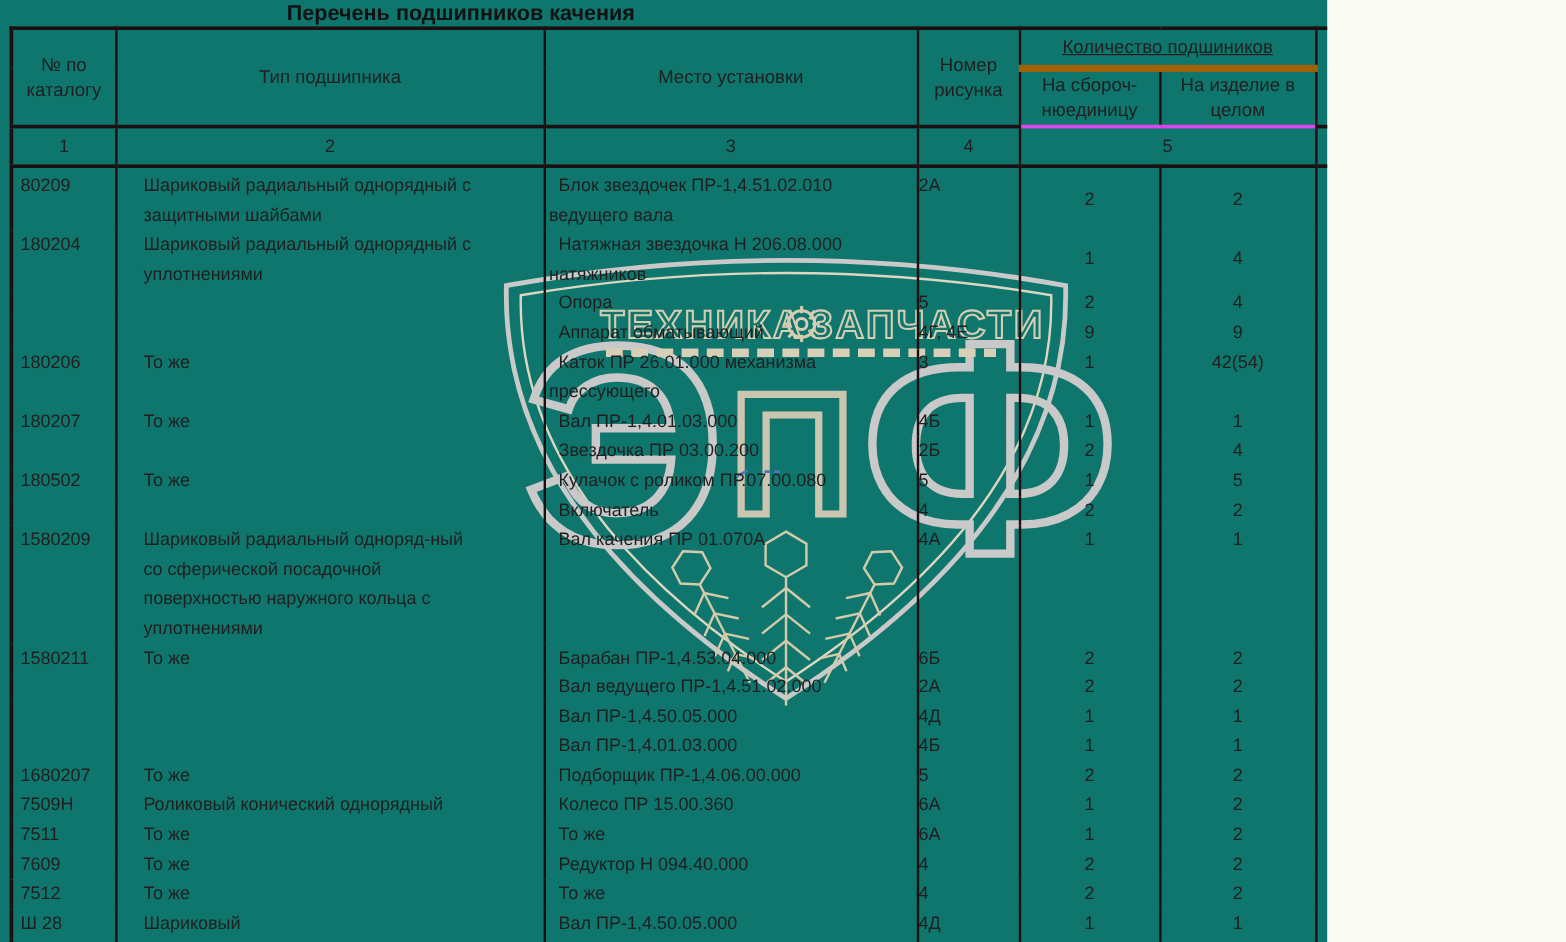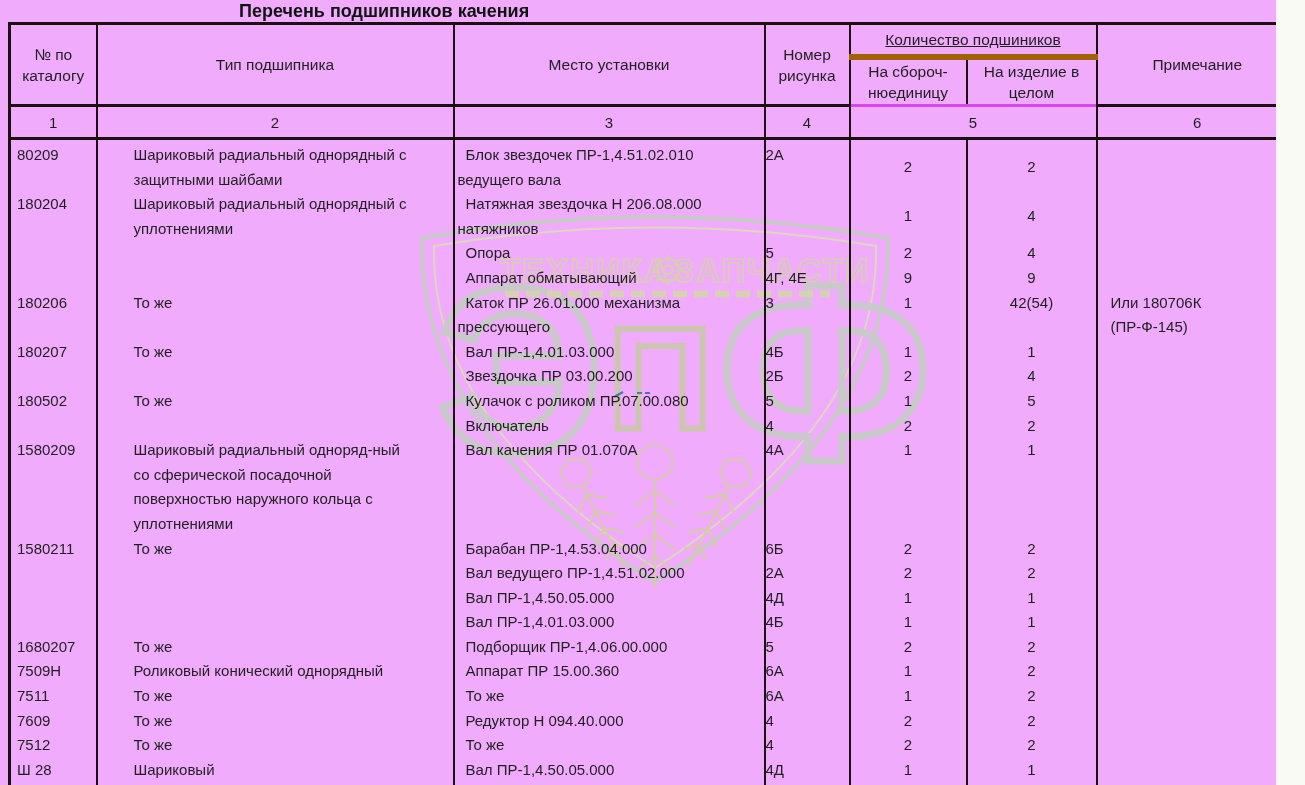--- a/index.html
+++ b/index.html
@@ -1,36 +1,36 @@
 <!DOCTYPE html>
 <html><head>
 <meta charset="utf-8">
 <style>
   html,body{margin:0;padding:0;background:#f8faf3;}
-  .canvas{position:relative;width:1276px;height:785px;background:#f0abfc;overflow:hidden;
+  .canvas{position:relative;width:1106px;height:785px;background:#0f766e;overflow:hidden;
           font-family:"Liberation Sans",sans-serif;color:#1f1f1f;}
   .page-title{position:absolute;left:239px;top:1px;font-size:18px;font-weight:bold;color:#111;z-index:3;}
   .wm{position:absolute;left:400px;top:190px;width:520px;height:410px;z-index:1;overflow:visible;}
   .wm svg{overflow:visible;}
   .tablewrap{position:absolute;left:8px;top:22px;z-index:2;}
   table{border-collapse:collapse;table-layout:fixed;width:1289px;background:transparent;
         font-size:15px;color:#1f1f1f;}
   table{border:3px solid #1b0f12;border-bottom:4px solid #1b0f12;}
   th,td{border-left:2px solid #1b0f12;border-right:2px solid #1b0f12;padding:0;}
   thead th{font-weight:normal;text-align:center;vertical-align:middle;font-size:15.5px;
            line-height:21px;white-space:pre-line;}
   tr.h1 th{height:66px;}
   tr.h1 th.qtygroup{height:29px;border-bottom:6px solid #a16207;text-decoration:underline;}
   tr.h2 th{height:44px;border-bottom:3px solid #d946ef;}
   tr.h1 th[rowspan]{border-bottom:3px solid #1b0f12;}
   tr.nums td{height:30px;text-align:center;vertical-align:middle;border-bottom:3px solid #1b0f12;font-size:15px;}
   tbody td{vertical-align:top;line-height:24.6px;white-space:pre-line;}
   tbody tr:first-child td{padding-top:3px;}
   td.c-cat{padding-left:6px;}
-  td.c-type{padding-left:36px;margin-top:12px;}
+  td.c-type{padding-left:22px;margin-top:12px;}
   td.c-place{padding-left:3px;text-indent:8px;}
   td.c-fig{}
   td.c-qty{text-align:center;}
   td.c-qty.vm{vertical-align:middle;}
   td.c-note{padding-left:13px;}
   tr.spacer td{height:22px;}
 </style>
 </head>
 <body>
 
@@ -263,21 +263,21 @@
             <td class="c-type">То же</td>
             <td class="c-place">Подборщик ПР-1,4.06.00.000</td>
             <td class="c-fig">5</td>
             <td class="c-qty">2</td>
             <td class="c-qty">2</td>
             <td class="c-note"></td>
           </tr>
           <tr>
             <td class="c-cat">7509Н</td>
             <td class="c-type">Роликовый конический однорядный</td>
-            <td class="c-place">Аппарат ПР 15.00.360</td>
+            <td class="c-place">Колесо ПР 15.00.360</td>
             <td class="c-fig">6А</td>
             <td class="c-qty">1</td>
             <td class="c-qty">2</td>
             <td class="c-note"></td>
           </tr>
           <tr>
             <td class="c-cat">7511</td>
             <td class="c-type">То же</td>
             <td class="c-place">То же</td>
             <td class="c-fig">6А</td>

